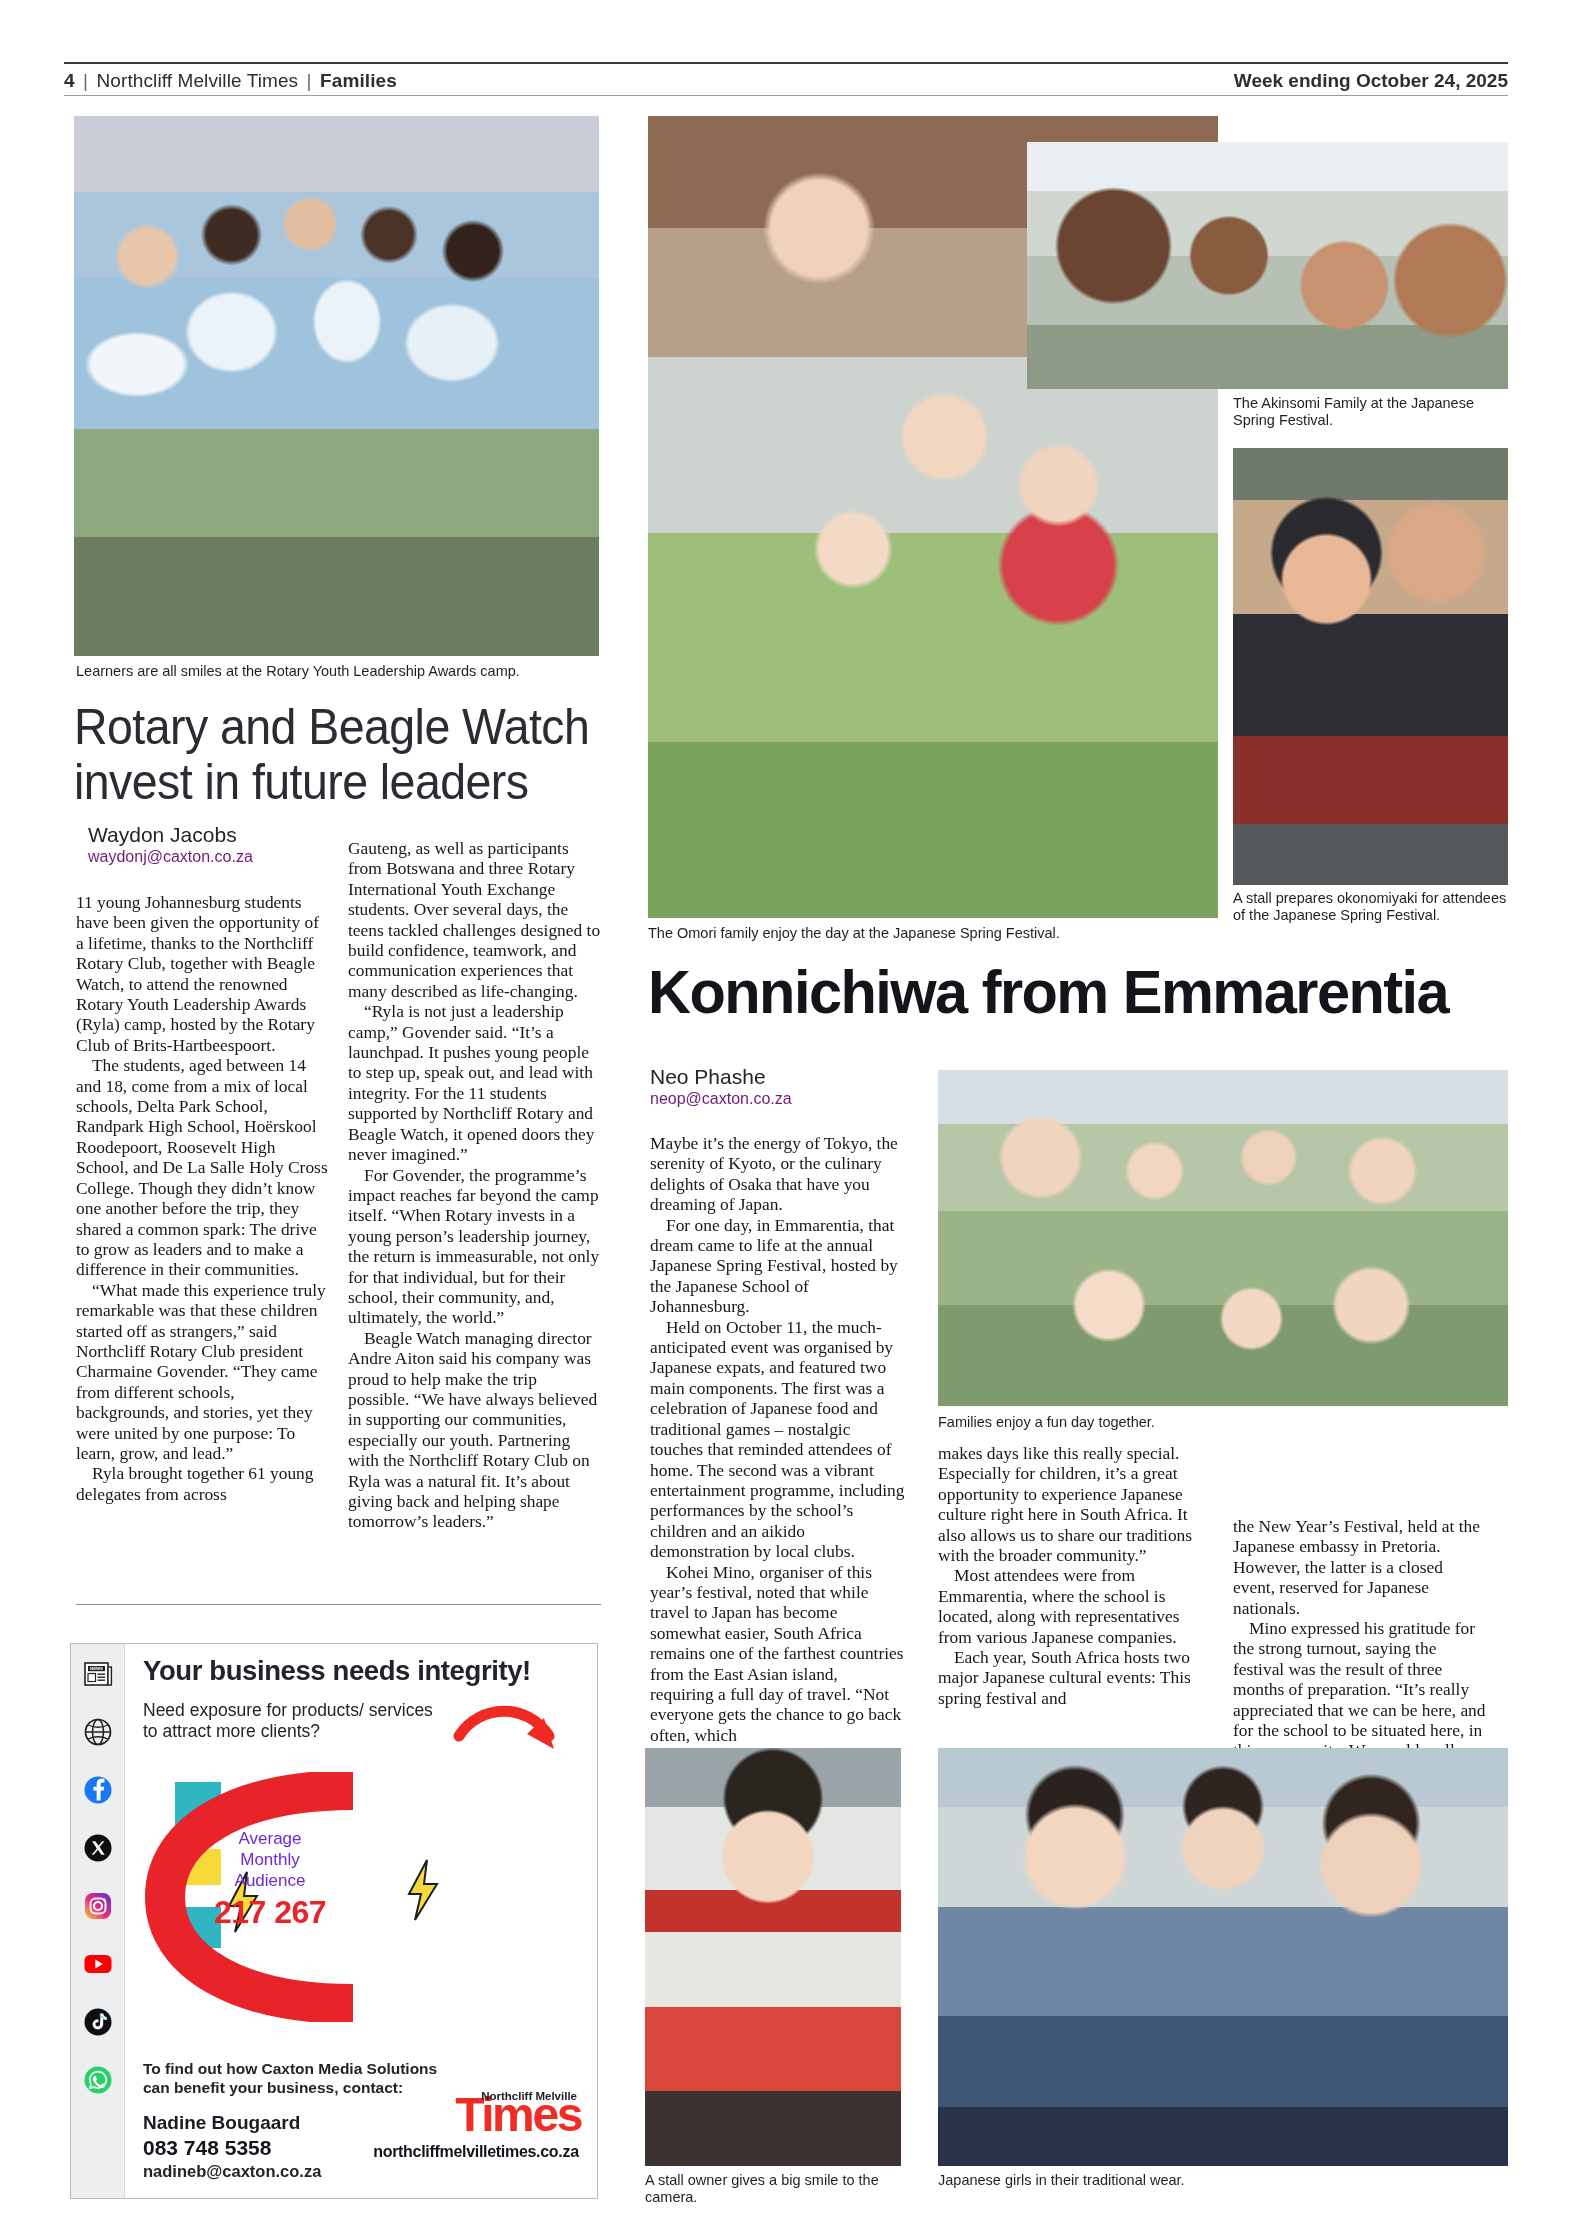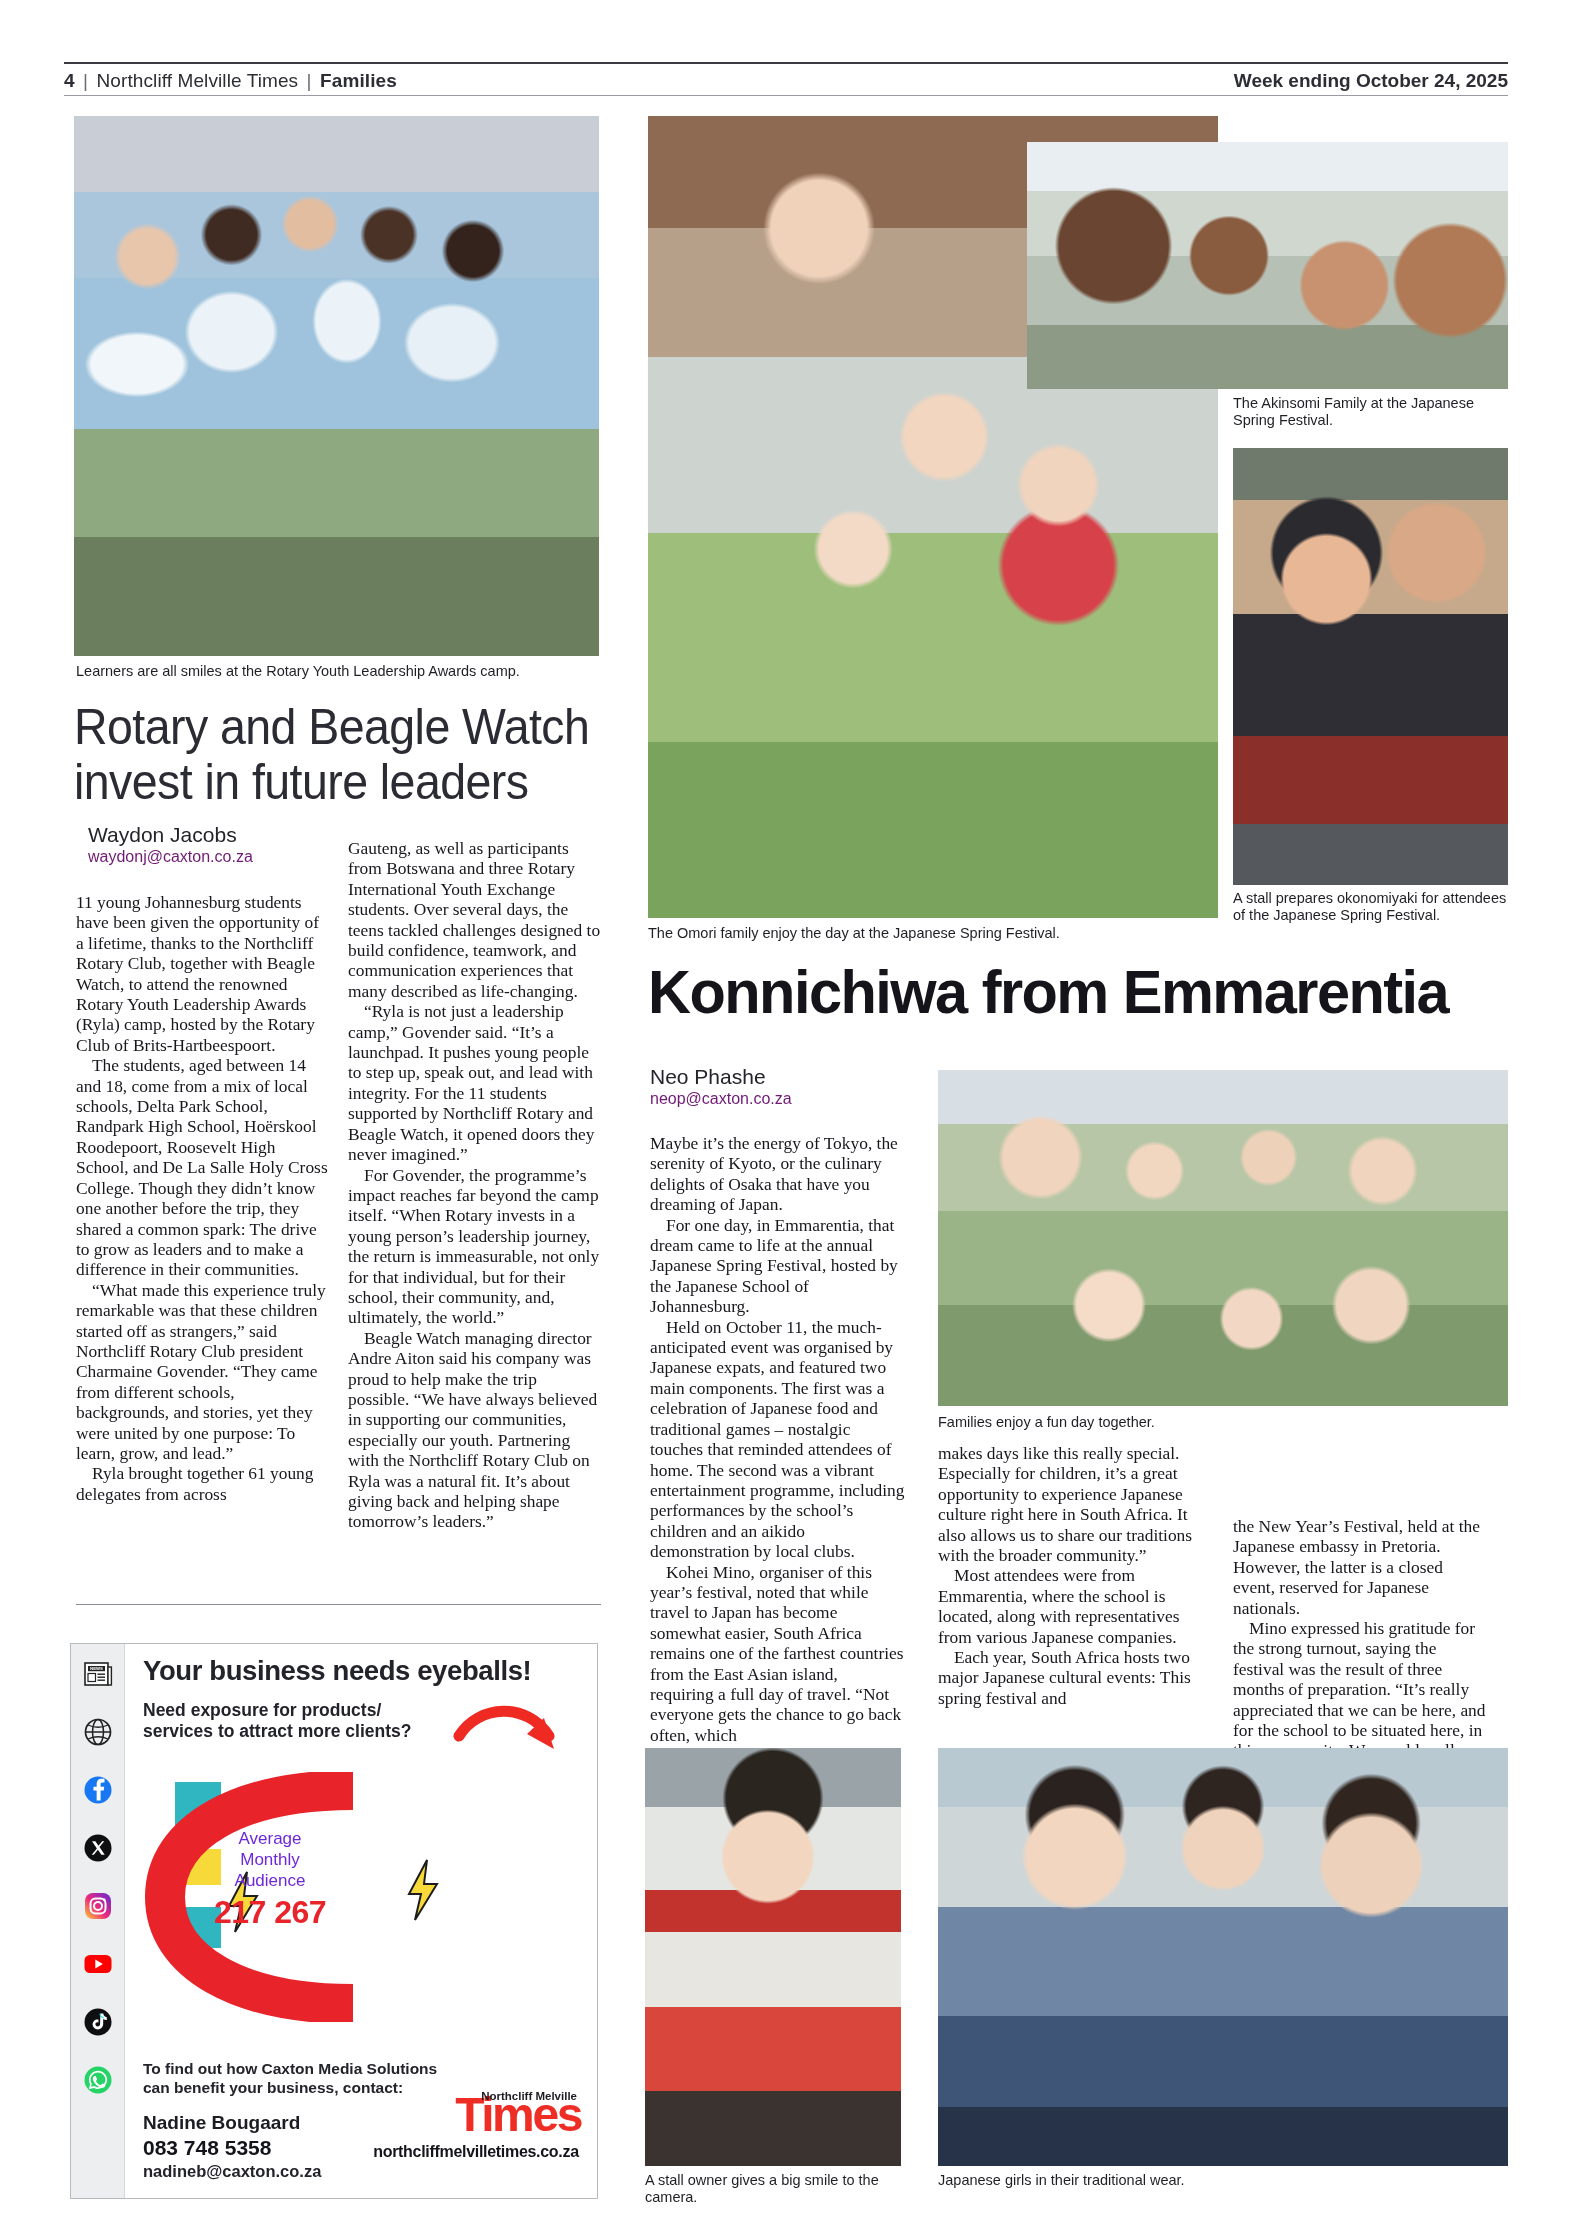--- a/index.html
+++ b/index.html
@@ -90,21 +90,21 @@
   }
   .ad-ico { width:32px; height:32px; display:block; }
   .ad-body { position:absolute; left:54px; top:0; right:0; bottom:0; }
   .ad-h1 {
     position:absolute; left:18px; top:12px;
     font-family:"Liberation Sans", sans-serif; font-weight:bold;
     font-size:27.5px; line-height:30px; color:#23232b; letter-spacing:-0.4px;
   }
   .ad-h2 {
     position:absolute; left:18px; top:56px; width:300px;
-    font-family:"Liberation Sans", sans-serif; font-weight:bold;
+    font-family:"Liberation Sans", sans-serif; font-weight:normal;
     font-size:17.5px; line-height:21px; color:#23232b;
   }
   .ad-photo {
     position:absolute; left:46px; top:108px; width:420px; height:295px;
     overflow:hidden; border-radius:3px;
   }
   .ad-magnet { position:absolute; left:18px; top:128px; width:230px; height:250px; }
   .mag-txt {
     position:absolute; left:62px; top:56px; width:130px; text-align:center;
     font-family:"Liberation Sans", sans-serif;
@@ -268,21 +268,21 @@
 
       <svg class="ad-ico" viewBox="0 0 32 32">
         <circle cx="16" cy="16" r="13.5" fill="#25D366"></circle>
         <path d="M16 6.8c-5 0-9.1 4.05-9.1 9.05 0 1.6.43 3.12 1.18 4.43L6.8 25.2l5.07-1.3a9.1 9.1 0 0 0 4.13.99c5 0 9.1-4.05 9.1-9.05S21 6.8 16 6.8z" fill="#fff"></path>
         <path d="M16 8.5c-4.1 0-7.4 3.3-7.4 7.35 0 1.5.45 2.9 1.23 4.07l-.8 2.9 3-.78a7.4 7.4 0 0 0 3.97 1.14c4.1 0 7.4-3.3 7.4-7.33S20.1 8.5 16 8.5z" fill="#25D366"></path>
         <path d="M12.6 11.9c.22 0 .45 0 .64.01.2.01.47-.08.73.56.27.66.92 2.27 1 2.44.08.17.13.37.03.6-.1.22-.16.36-.31.55-.16.2-.33.43-.47.58-.16.17-.32.35-.14.68.18.33.8 1.32 1.72 2.14 1.18 1.05 2.18 1.38 2.5 1.54.32.16.5.13.69-.08.18-.21.79-.92.99-1.24.2-.32.4-.27.68-.16.27.1 1.75.82 2.05.98.3.15.5.22.57.35.07.13.07.74-.17 1.45-.25.72-1.44 1.37-2.03 1.46-.53.08-1.2.12-1.94-.12a17.6 17.6 0 0 1-1.76-.65c-3.1-1.34-5.12-4.47-5.27-4.68-.16-.2-1.27-1.68-1.27-3.21s.8-2.28 1.09-2.6c.28-.31.62-.39.82-.39z" fill="#fff"></path>
       </svg>
     </div>
 
     <div class="ad-body">
-      <div class="ad-h1">Your business needs eyeballs!</div>
+      <div class="ad-h1">Your business needs integrity!</div>
       <div class="ad-h2">Need exposure for products/ services to attract more clients?</div>
 
       <svg style="position:absolute; left:328px; top:56px; width:112px; height:72px;" viewBox="0 0 112 72">
         <path d="M6 36 C26 4, 74 2, 96 36" stroke="#ee2a22" stroke-width="11" fill="none" stroke-linecap="round"></path>
         <path d="M74 34 L101 49 L91 18 Z" fill="#ee2a22"></path>
       </svg>
 
       <div class="ad-photo">
         <div class="ph-inner" style="background:
                radial-gradient(circle at 18% 30%, rgba(255,255,255,.45) 0 6%, transparent 7%),

